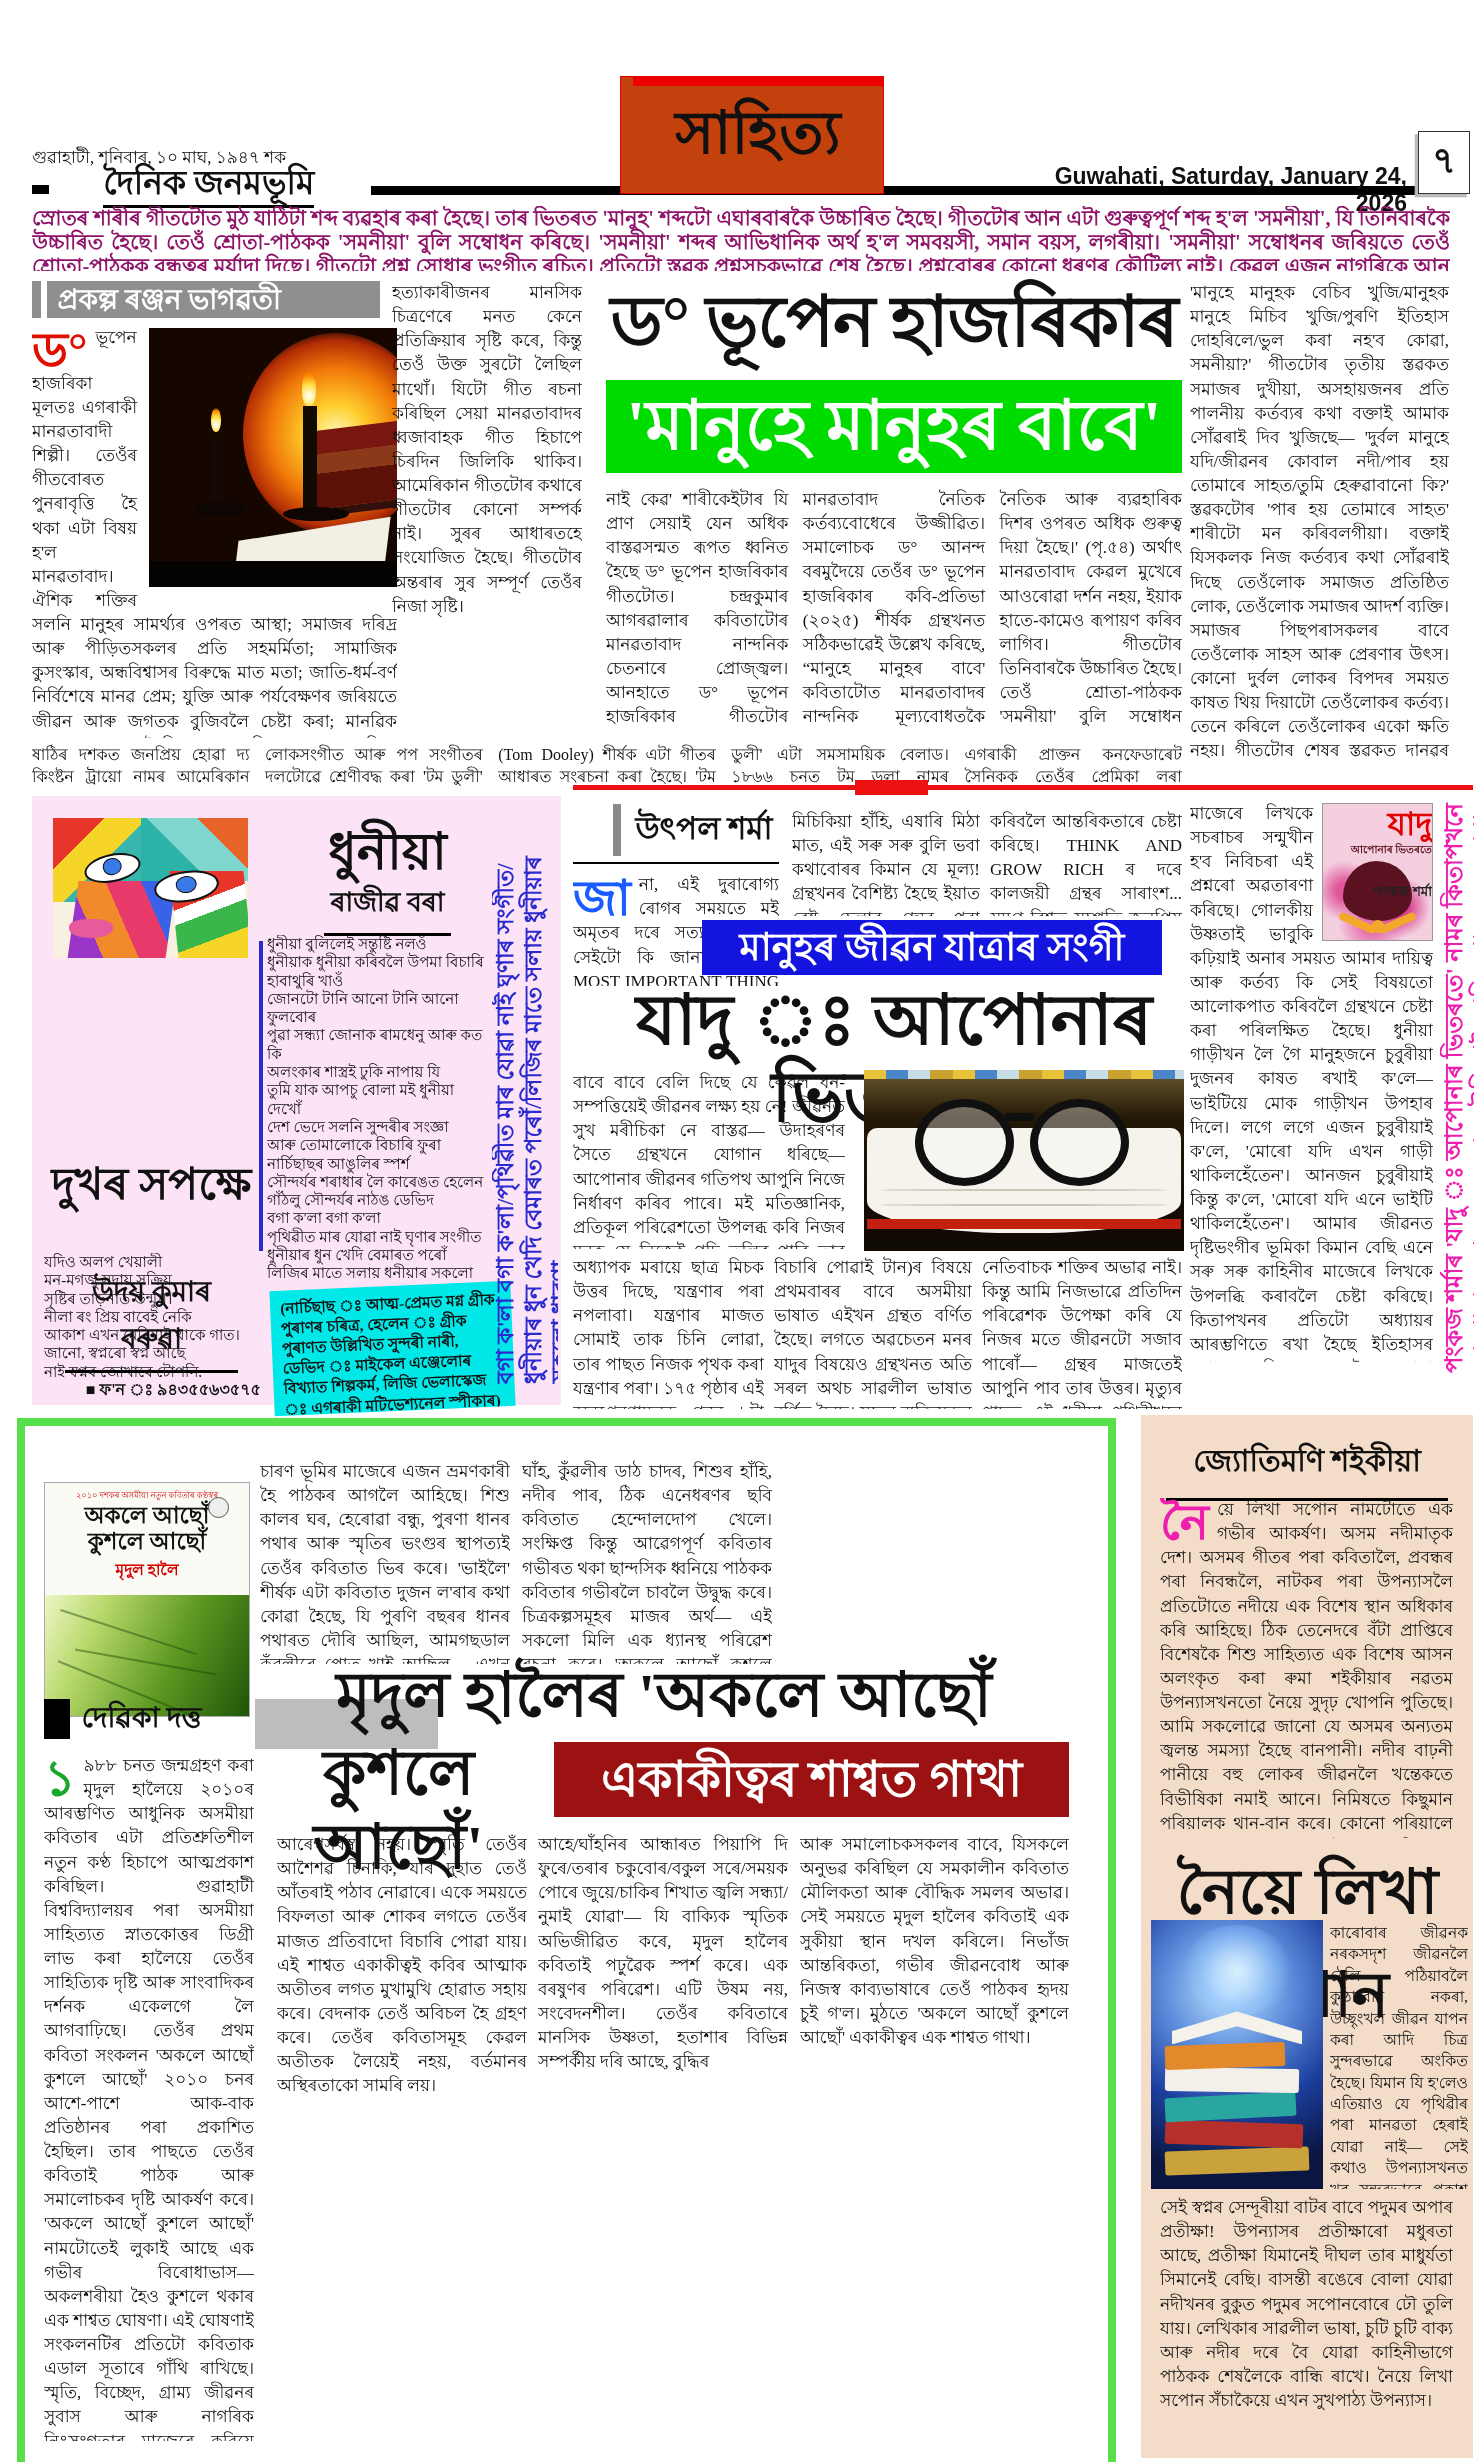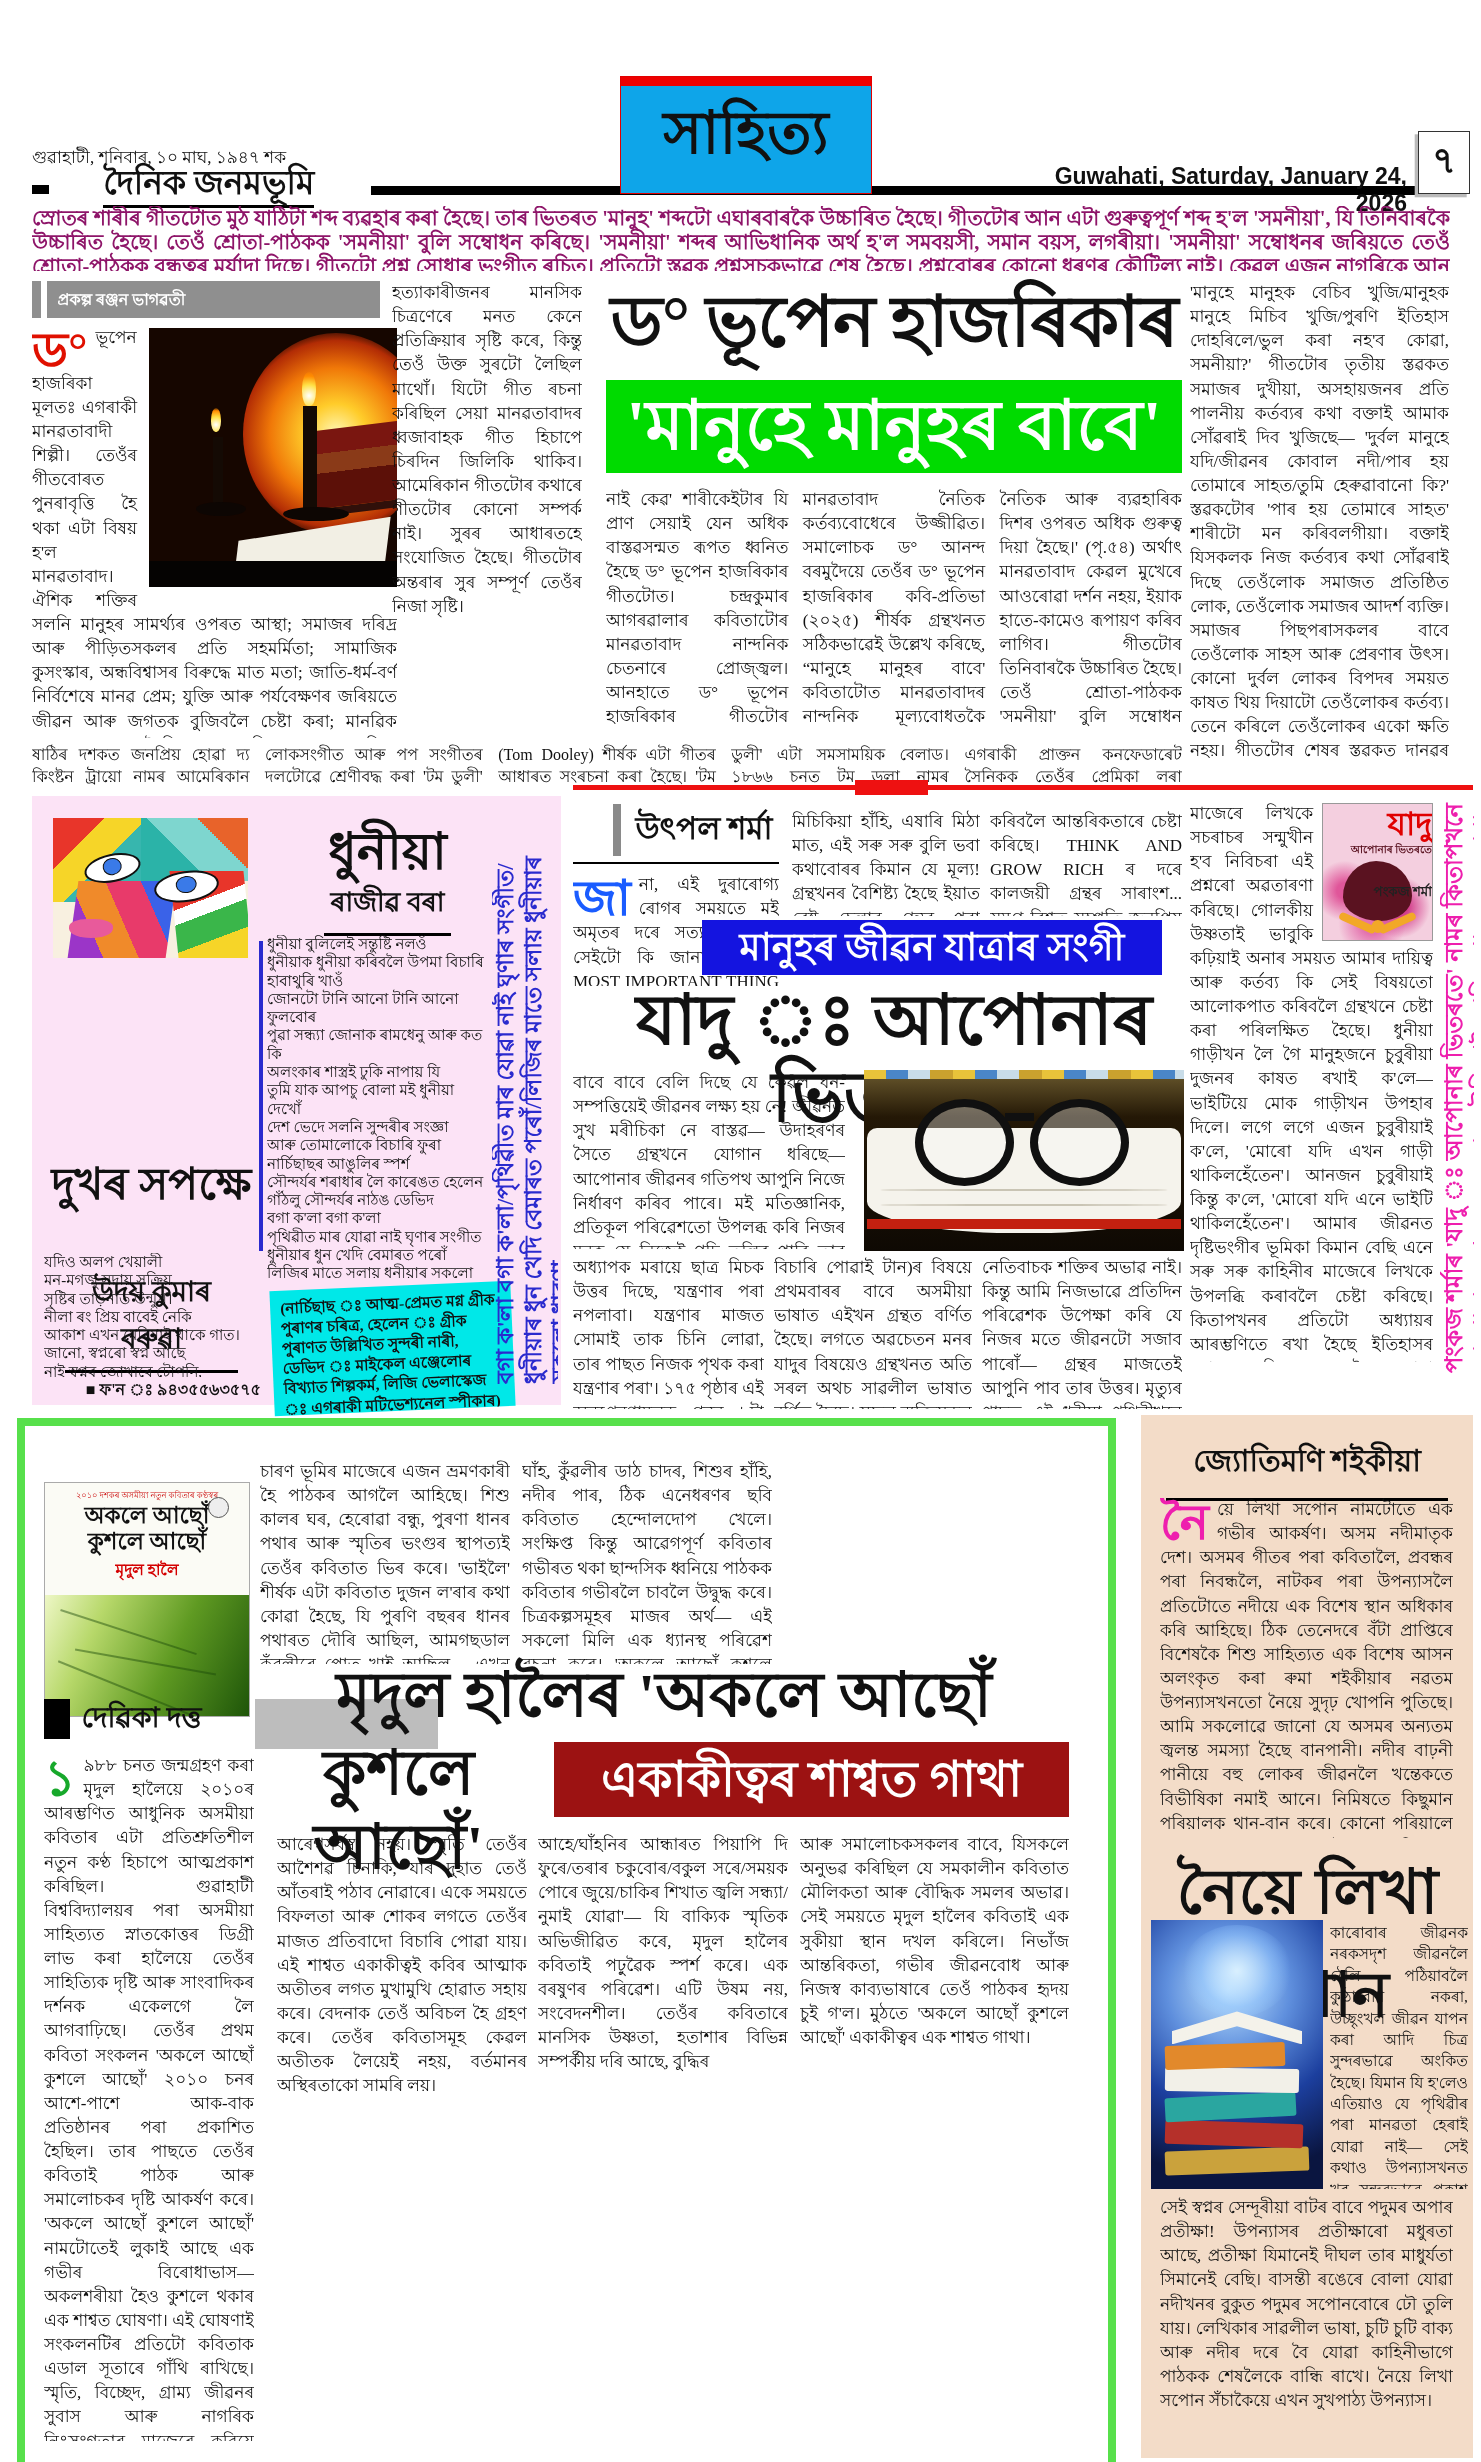--- a/index.html
+++ b/index.html
@@ -10,32 +10,32 @@
   .ov{overflow:hidden;}
   .ctr{text-align:center;}
   .pre{white-space:pre-line;}
 
   
   #hdr-date{left:32px;top:144px;font-size:17px;}
   #hdr-mastrow{left:32px;top:165px;width:1418px;display:flex;align-items:flex-start;gap:48px;}
   .mast-tick{width:16.6px;height:8.9px;background:#000;margin:20px 6.6px 0 0;}
   .mast-name{font-size:33px;font-weight:bold;line-height:1.1;border-bottom:3.9px solid #000;padding-bottom:3.3px;}
   .mast-rule{flex:1;height:9.4px;background:#000;margin:21px 0 0 8.9px;}
-  #hdr-secbox{left:620px;top:76px;width:250px;height:116px;border:1.7px solid #e20000;background:#0ea5e9;}
+  #hdr-secbox{left:620px;top:76px;width:250px;height:116px;border:1.7px solid #e20000;background:#c2410c;padding-left:12px;}
   .sec-redbar{height:9.4px;background:#ee0000;}
   .sec-title{font-size:59px;font-weight:bold;text-align:center;line-height:1.6;}
   #hdr-dateen{left:1019px;top:163px;width:388px;font-size:23px;font-weight:bold;text-align:right;font-family:"Liberation Sans",sans-serif;}
   #hdr-page{left:1418px;top:131px;width:50px;height:61px;border:1.7px solid #333;background:#fff;
             font-size:37px;font-weight:bold;text-align:center;line-height:58px;box-shadow:-3.3px 3.3px 0 #bbb;}
 
   
   #intro{left:32px;top:206px;width:1418px;height:65px;font-size:20.5px;font-weight:bold;color:#8e1569;line-height:1.18;}
 
   
-  .m-byline{width:322px;height:37px;background:#8f8f8f;color:#fff;font-size:16px;font-weight:bold;
+  .m-byline{width:322px;height:37px;background:#8f8f8f;color:#fff;font-size:28px;font-weight:bold;
             line-height:37px;padding-left:25.5px;position:relative;margin-bottom:7.8px;}
   .m-byline::before{content:"";position:absolute;left:8.9px;top:0;bottom:0;width:6px;background:#fff;}
   .bodytxt{font-size:17px;line-height:1.42;}
   #m-col1{left:32px;top:281px;width:365px;height:457px;}
   #m-col2{left:392px;top:281px;width:190px;height:457px;}
   #m-kicker{left:606px;top:278px;width:576px;font-size:71px;font-weight:bold;letter-spacing:-1.1px;line-height:1.25;}
   #m-green{left:606px;top:380px;width:576px;height:93px;background:#00db00;color:#fff;font-size:69px;
            font-weight:bold;line-height:93px;}
   #m-ccols{left:606px;top:488px;width:576px;height:248px;column-count:3;column-gap:14.4px;}
   #m-rcol{left:1190px;top:281px;width:259px;height:482px;}

